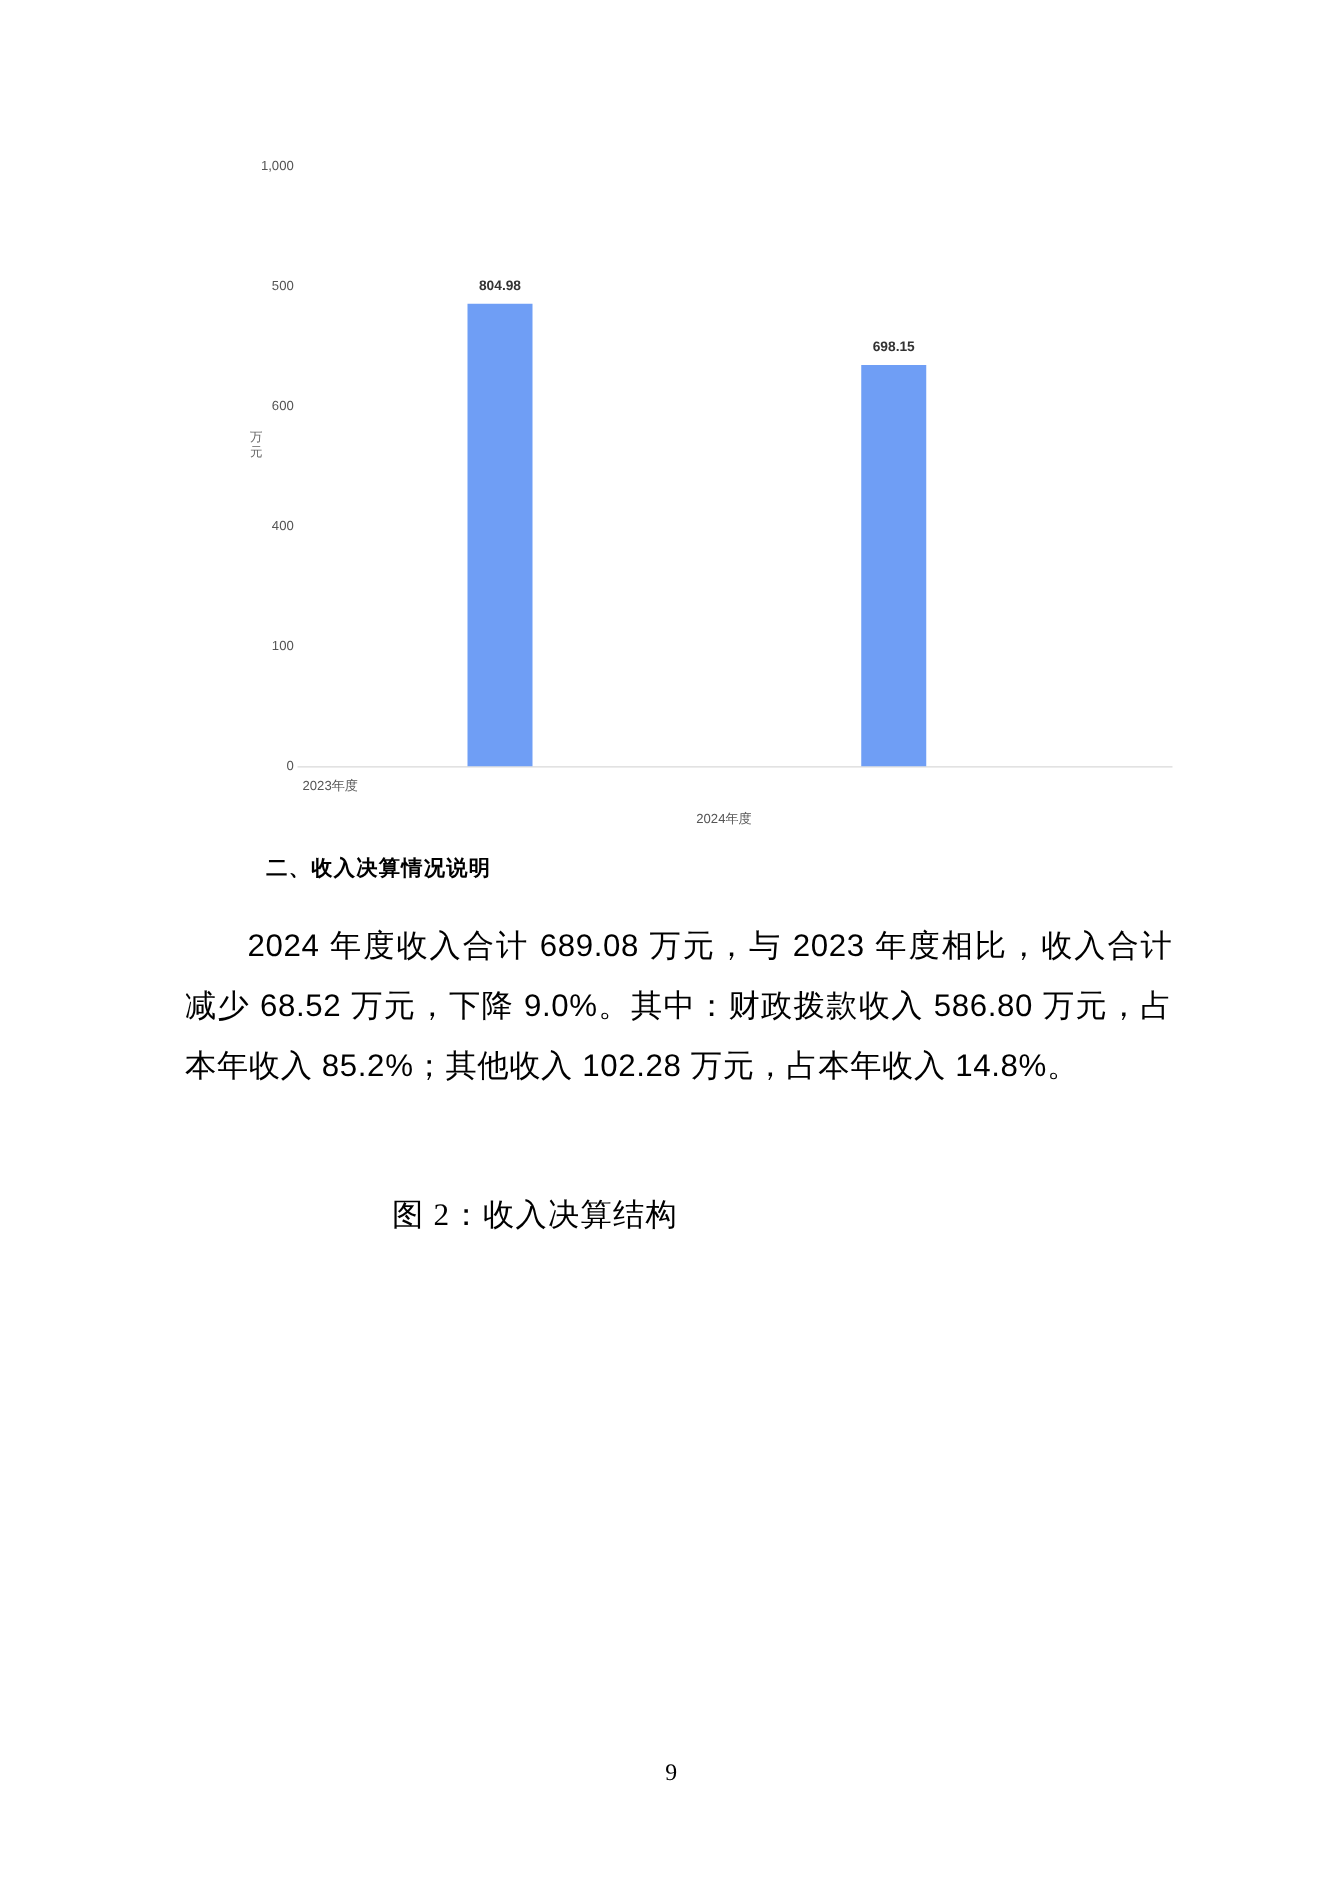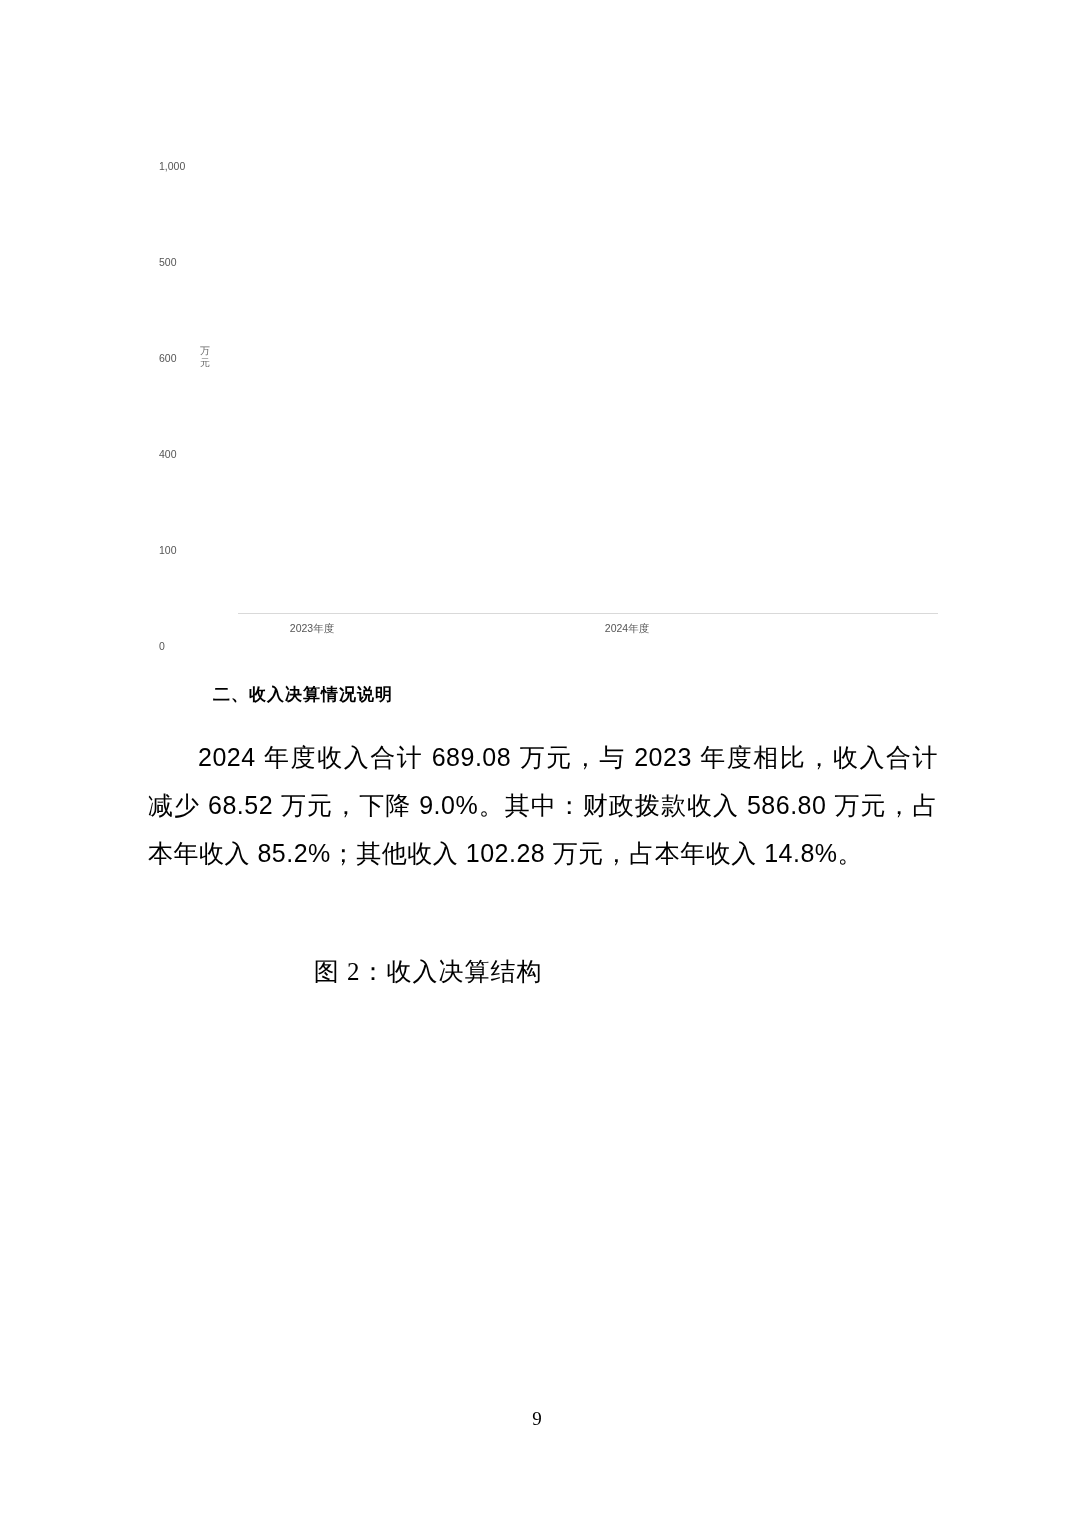--- a/index.html
+++ b/index.html
@@ -38,27 +38,27 @@
     width: 14px;
     font-family: "Liberation Sans", sans-serif;
     font-size: 10px;
     color: #666;
     line-height: 12px;
     text-align: center;
     letter-spacing: 0px;
   }
   .y-tick {
     position: absolute;
-    right: 16px;
+    right: 0;
     width: 60px;
+    text-align: right;
     font-family: "Liberation Sans", sans-serif;
     font-size: 10.5px;
     color: #555;
     transform: translateY(-50%);
-    margin-top: 33px;
   }
   .y-ticks {
     position: absolute;
     left: 10px;
     top: 0;
     width: 75px;
     height: 500px;
   }
   .axis-line-x {
     position: absolute;
@@ -86,21 +86,21 @@
     width: 120px;
     text-align: center;
     font-family: "Liberation Sans", sans-serif;
     font-size: 11px;
     font-weight: bold;
     color: #333;
   }
   .x-cat {
     position: absolute;
     width: 140px;
-    text-align: center;
+    text-align: left;
     font-family: "Liberation Sans", sans-serif;
     font-size: 10.5px;
     color: #555;
     top: 502px;
   }
   .legend {
     position: absolute;
     left: 0;
     top: 527px;
     width: 790px;
@@ -175,23 +175,29 @@
       <div class="y-tick" style="top:13px;">1,000</div>
       <div class="y-tick" style="top:109px;">500</div>
       <div class="y-tick" style="top:205px;">600</div>
       <div class="y-tick" style="top:301px;">400</div>
       <div class="y-tick" style="top:397px;">100</div>
       <div class="y-tick" style="top:493px;">0</div>
     </div>
 
     <div class="axis-line-x"></div>
 
+    <div class="bars">
+      <div class="bar" style="left:136px; height:370px;"></div>
+      <div class="bar" style="left:451px; height:321px;"></div>
+      <div class="bar-label" style="left:102px; top:70px;">804.98</div>
+      <div class="bar-label" style="left:417px; top:119px;">698.15</div>
+    </div>
 
     <div class="x-cat" style="left:92px;">2023年度</div>
-    <div class="x-cat" style="left:407px;">2024年度</div>
+    <div class="x-cat" style="left:407px;margin-top:26px;">2024年度</div>
   </div>
 
 </div>
 
 <div class="section-heading">二、收入决算情况说明</div>
 
 <div class="para">2024 年度收入合计 689.08 万元，与 2023 年度相比，收入合计减少 68.52 万元，下降 9.0%。其中：财政拨款收入 586.80 万元，占本年收入 85.2%；其他收入 102.28 万元，占本年收入 14.8%。</div>
 
 <div class="fig-caption">图 2：收入决算结构</div>
 

